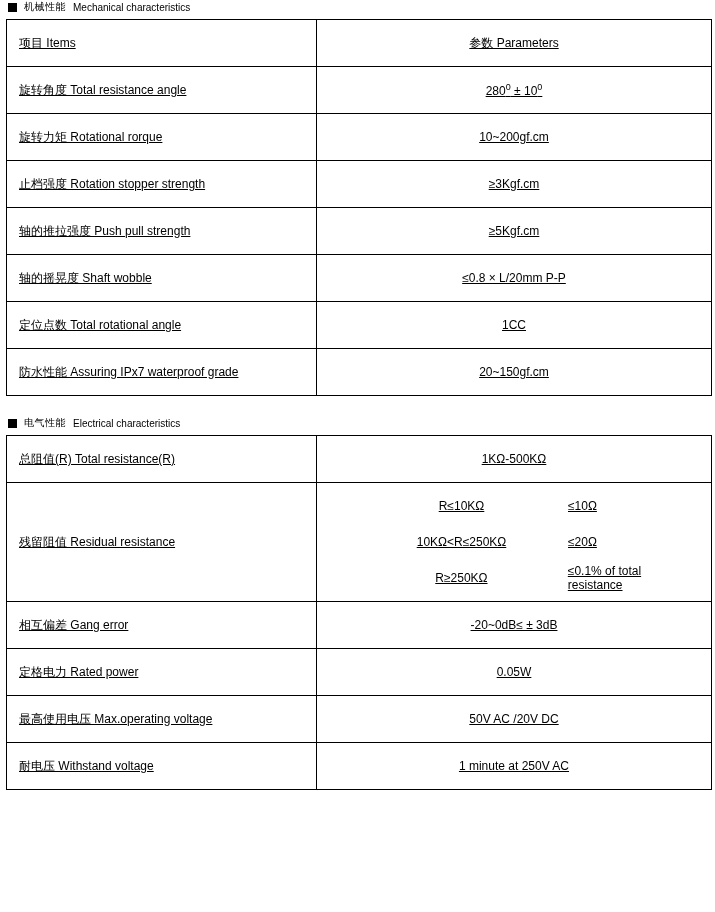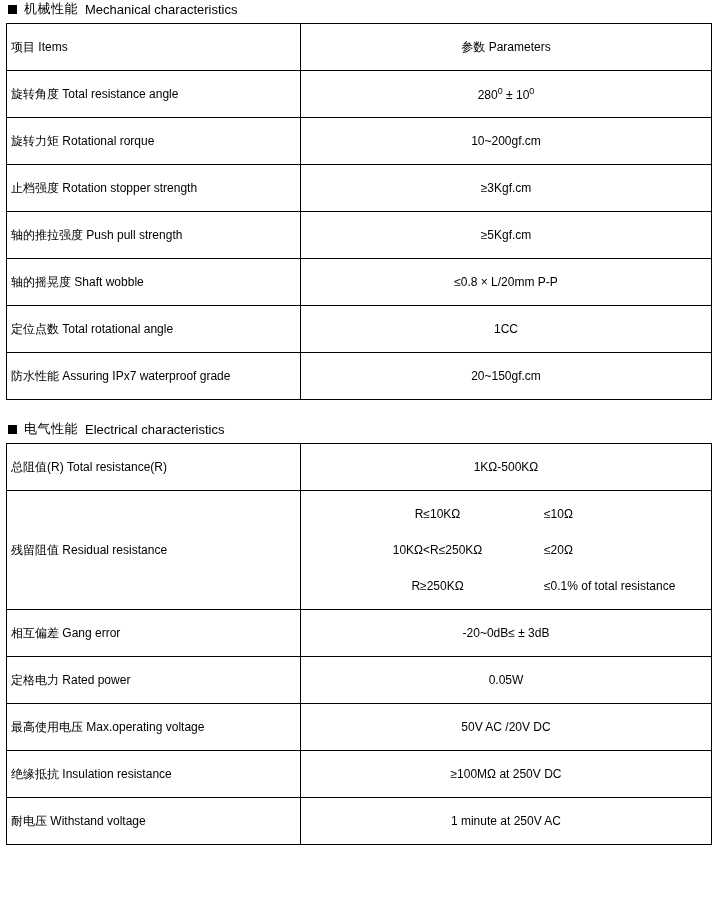--- a/index.html
+++ b/index.html
@@ -18,21 +18,21 @@
   .page {
     position: relative;
     width: 715px;
     height: 912px;
     box-sizing: border-box;
     padding: 0 4px;
   }
   .section-title {
     display: flex;
     align-items: center;
-    font-size: 13px;
+    font-size: 10px;
     font-weight: normal;
     margin: 0;
     padding: 0 0 5px 4px;
   }
   .section-title .bullet {
     display: inline-block;
     width: 9px;
     height: 9px;
     background: #000;
     margin-right: 7px;
@@ -46,23 +46,24 @@
   }
   table.spec {
     border-collapse: collapse;
     width: 706px;
     table-layout: fixed;
     margin: 0 0 0 2px;
   }
   table.spec td {
     border: 1px solid #000;
     height: 38px;
-    padding: 4px 4px;
+    padding: 4px 12px;
     font-size: 12px;
     vertical-align: middle;
+    text-decoration: underline;
   }
   td.item {
     width: 285px;
     padding-left: 13px;
     text-align: left;
   }
   td.param {
     text-align: center;
   }
   td.tall {
@@ -187,24 +188,20 @@
             </tr>
             <tr>
               <td class="item">定格电力 Rated power</td>
               <td class="param">0.05W</td>
             </tr>
             <tr>
               <td class="item">最高使用电压 Max.operating voltage</td>
               <td class="param">50V AC /20V DC</td>
             </tr>
             <tr>
-              <td class="item">绝缘抵抗 Insulation resistance</td>
-              <td class="param">≥100MΩ at 250V DC</td>
-            </tr>
-            <tr>
               <td class="item">耐电压 Withstand voltage</td>
               <td class="param">1 minute at 250V AC</td>
             </tr>
           </tbody>
         </table>
       </div>
     </div>
 </div>
 
 </body></html>

